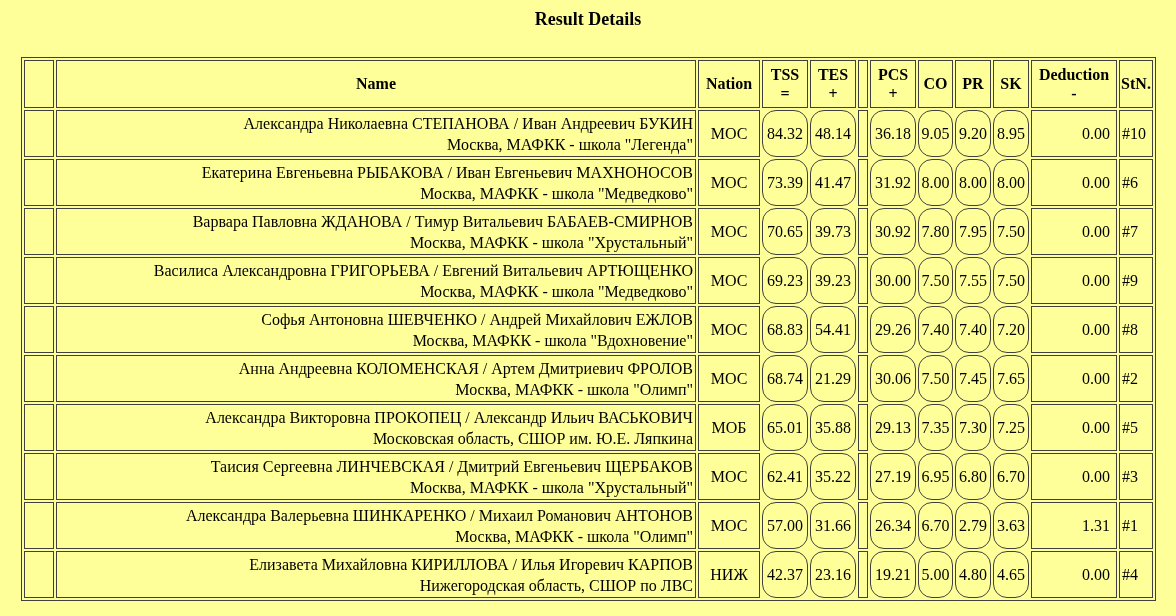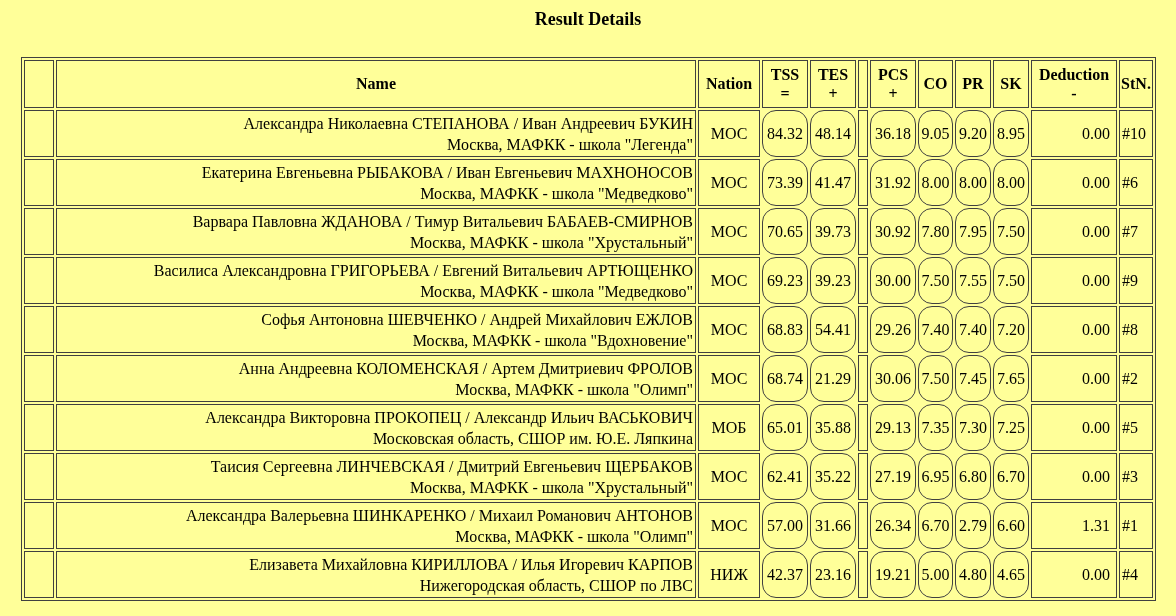--- a/index.html
+++ b/index.html
@@ -266,21 +266,21 @@
         <div>Александра Валерьевна ШИНКАРЕНКО / Михаил Романович АНТОНОВ</div>
         <div>Москва, МАФКК - школа "Олимп"</div>
       </td>
       <td class="c-nation">МОС</td>
       <td class="c-num">57.00</td>
       <td class="c-num">31.66</td>
       <td class="c-spacer"></td>
       <td class="c-num">26.34</td>
       <td class="c-num">6.70</td>
       <td class="c-num">2.79</td>
-      <td class="c-num">6.60</td>
+      <td class="c-num">3.63</td>
       <td class="c-ded">1.31</td>
       <td class="c-stn">#1</td>
     </tr>
         <tr>
       <td class="c-pl">10</td>
       <td class="c-name">
         <div>Елизавета Михайловна КИРИЛЛОВА / Илья Игоревич КАРПОВ</div>
         <div>Нижегородская область, СШОР по ЛВС</div>
       </td>
       <td class="c-nation">НИЖ</td>

